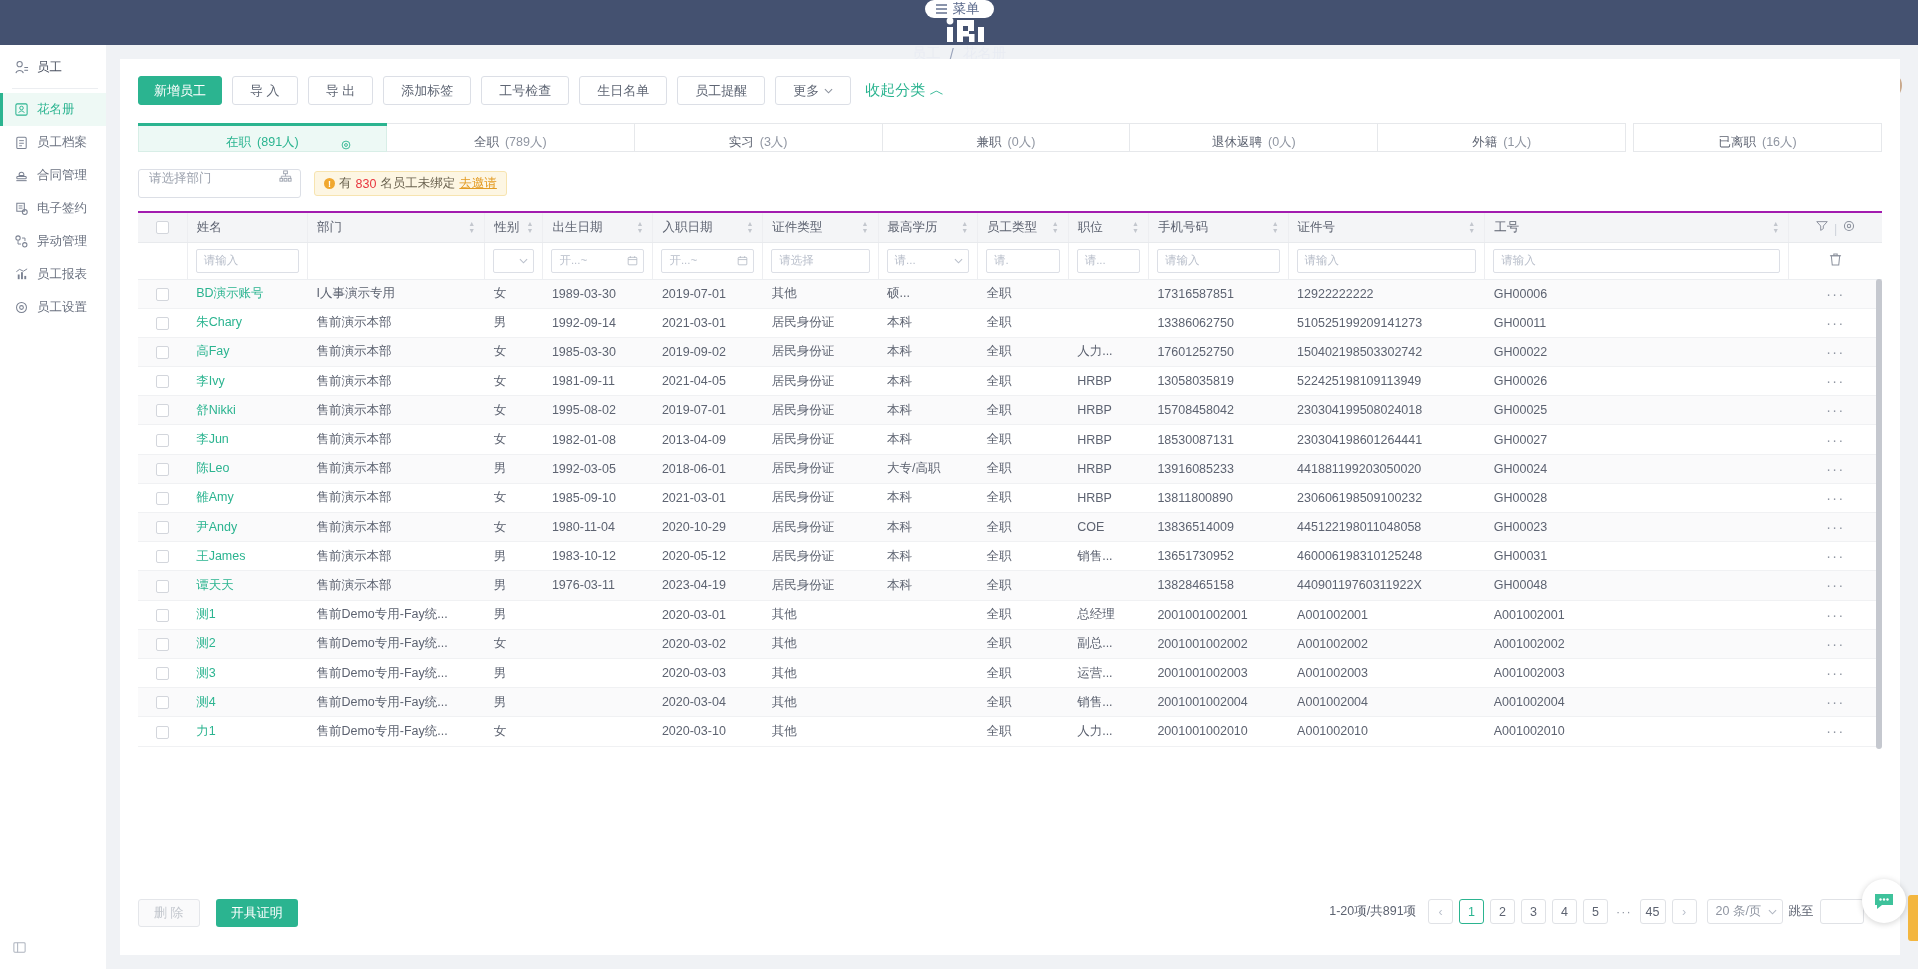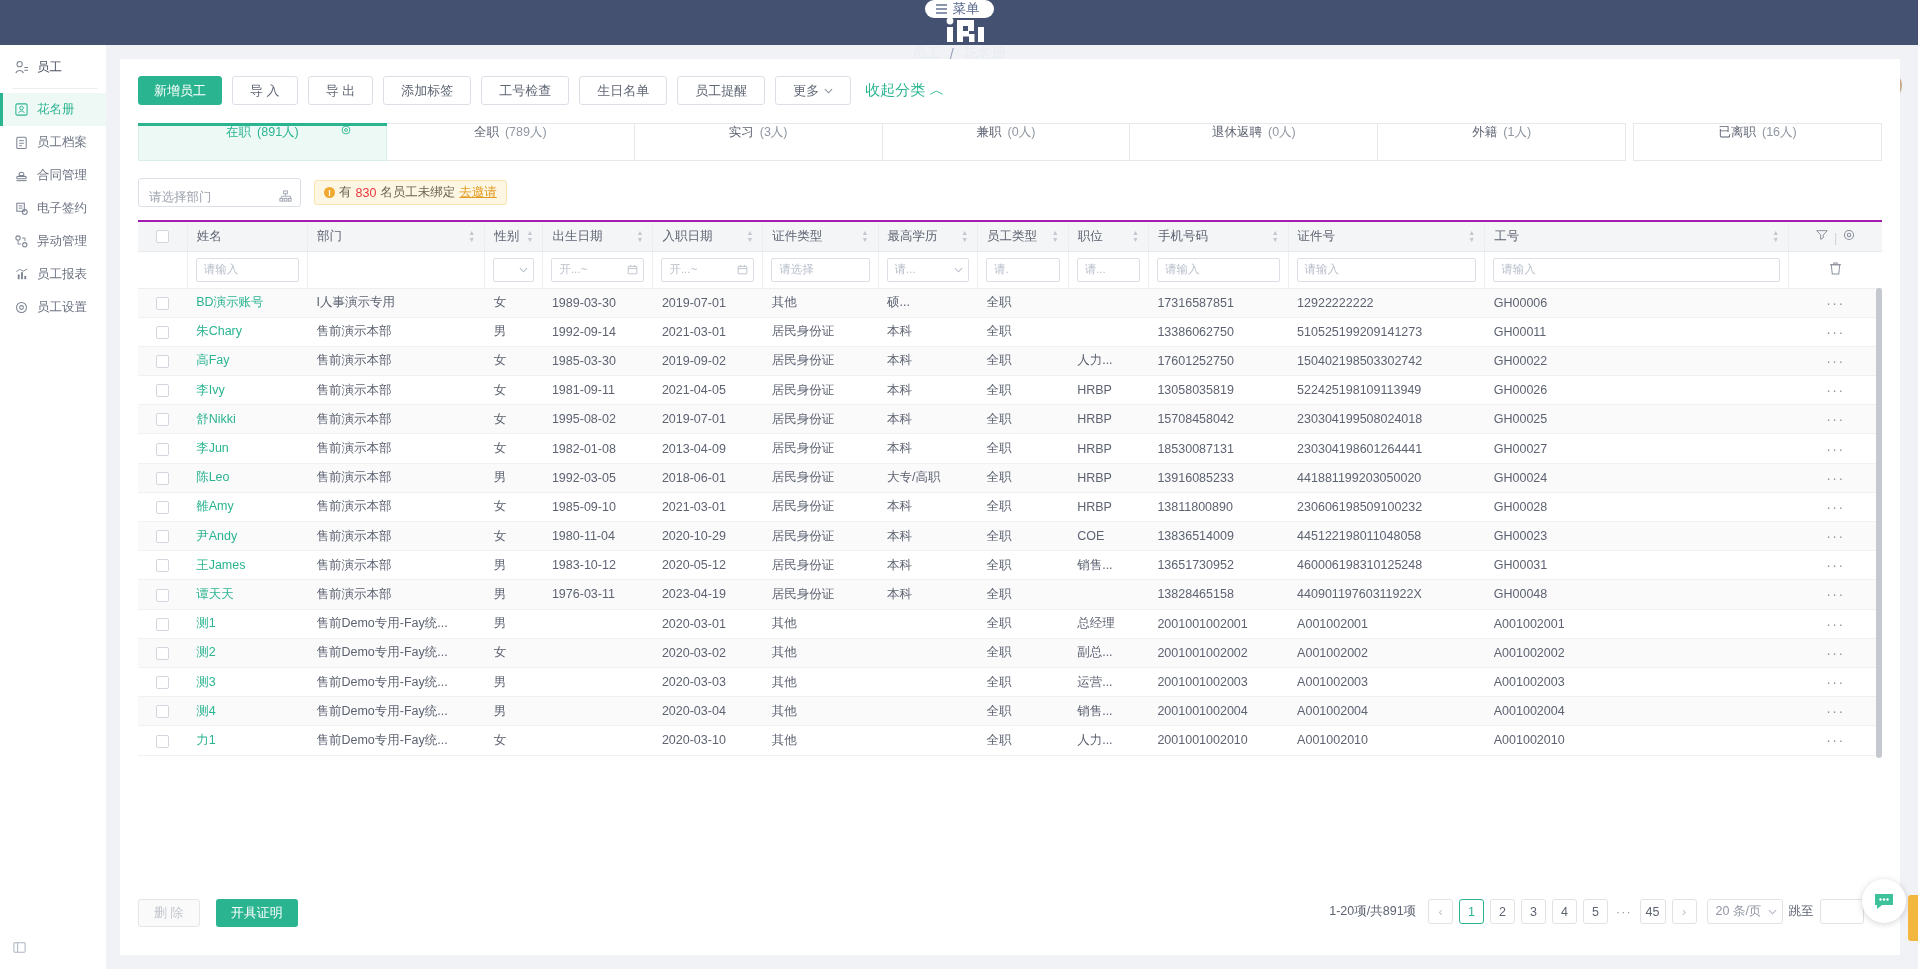--- a/index.html
+++ b/index.html
@@ -99,37 +99,37 @@
     height: 29px; border: 1px solid #dcdfe6; background: #fff; border-radius: 3px;
     font-size: 13px; color: #5f6674; padding: 0 17px; cursor: pointer;
     font-family: inherit; display: flex; align-items: center; gap: 5px; white-space: nowrap;
   }
   .btn.primary { background: #2bb490; border-color: #2bb490; color: #fff; padding: 0 15px; }
   .link-green { color: #2bb490; font-size: 15px; cursor: pointer; margin-left: 4px; white-space: nowrap; }
 
   
   .tabs { display: flex; margin: 18px 18px 0 18px; }
   .tab {
-    flex: 1; height: 38px; border: 1px solid #e6e8eb; border-left: 0; display: flex;
-    align-items: flex-start; justify-content: center; font-size: 12.5px; color: #5d6371;
+    flex: 1; height: 29px; border: 1px solid #e6e8eb; border-left: 0; display: flex;
+    align-items: flex-end; justify-content: center; font-size: 12.5px; color: #5d6371;
     cursor: pointer; gap: 6px; position: relative; background: #fff; white-space: nowrap;
   }
   .tab:first-child { border-left: 1px solid #e6e8eb; }
   .tab.active { background: #edf9f5; color: #2bb490; border-color: #d8eee7; }
   .tab.active::before { content: ''; position: absolute; left: -1px; right: -1px; top: -1px; height: 3px; background: #2bb490; }
   .tab .cnt { color: #9096a2; }
   .tab.active .cnt { color: #2bb490; }
   .tab .gear { position: absolute; right: 34px; color: #2bb490; display: flex; }
   .tab.last { margin-left: 7px; border-left: 1px solid #e6e8eb; }
 
   
   .filterrow { display: flex; align-items: center; gap: 13px; padding: 17px 0 0 18px; }
   .dept-select {
     width: 163px; height: 29px; border: 1px solid #dcdfe6; border-radius: 3px; background: #fff;
-    display: flex; align-items: flex-end; padding: 0 8px 0 10px; font-size: 12.5px; color: #9ba1ad;
+    display: flex; align-items: flex-start; padding: 0 8px 0 10px; font-size: 12.5px; color: #9ba1ad;
     cursor: pointer; justify-content: space-between;
   }
   .alert-tip {
     height: 25px; background: #fdf6e3; border: 1px solid #f7e4b0; border-radius: 3px;
     display: flex; align-items: center; gap: 4px; padding: 0 9px; font-size: 12.5px; color: #6b6350;
   }
   .alert-tip .dot {
     width: 11px; height: 11px; border-radius: 50%; background: #f0a830; color: #fff;
     font-size: 9px; display: flex; align-items: center; justify-content: center; font-weight: bold;
   }

